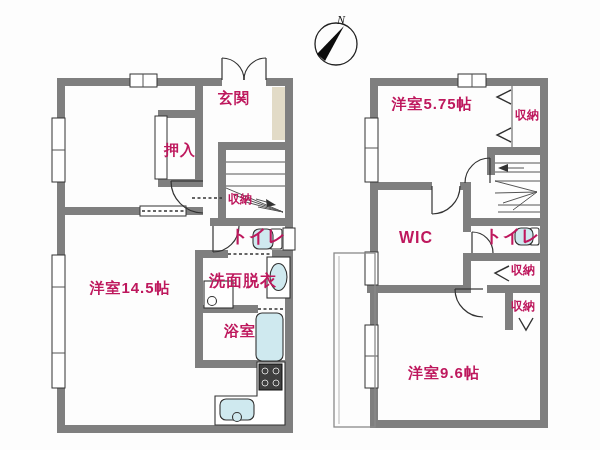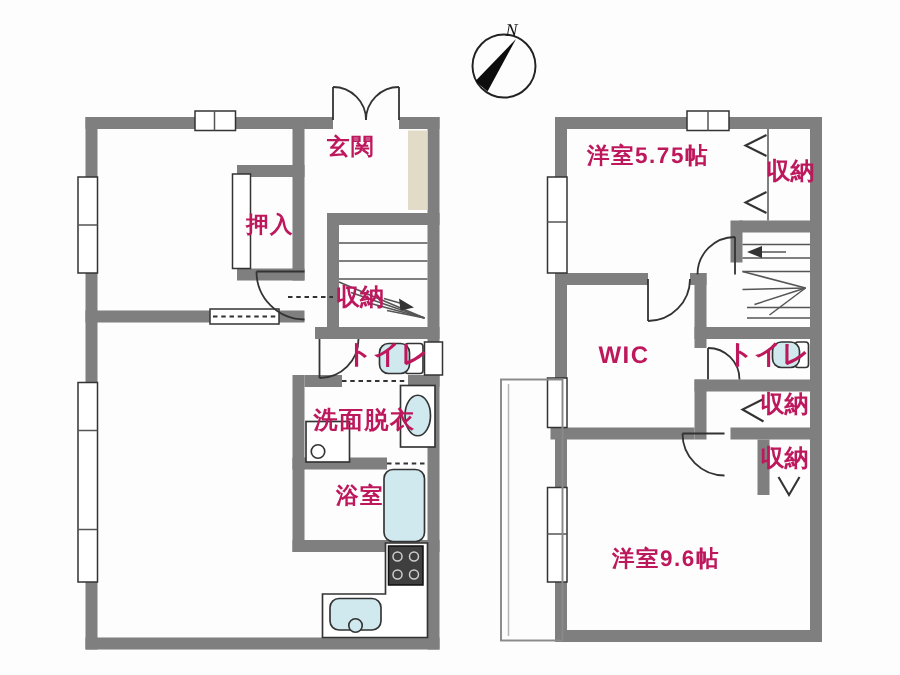--- a/index.html
+++ b/index.html
@@ -2,21 +2,21 @@
 <html><head>
 <meta charset="utf-8">
 <style>
   html,body{margin:0;padding:0;background:#fdfdfd;}
   .plan{position:relative;width:600px;height:450px;background:#fdfdfd;overflow:hidden;
         font-family:"Liberation Sans","DejaVu Sans",sans-serif;}
   .plan svg{position:absolute;left:0;top:0;}
   .lbl{position:absolute;transform:translate(-50%,-50%);white-space:nowrap;
        font-weight:600;font-size:15px;color:#be185d;letter-spacing:1px;z-index:5;}
   .s13{font-size:18px;letter-spacing:0;}
-  .s14{font-size:16px;letter-spacing:0;}
+  .s14{font-size:12px;letter-spacing:0;}
   .s16{font-size:16px;}
   .wall{fill:#7f7f7f;}
   .win{fill:#ffffff;stroke:#333;stroke-width:1;}
   .thin{stroke:#555;stroke-width:1;fill:none;}
   .arc{stroke:#333;stroke-width:1.2;fill:none;}
   .dash{stroke:#333;stroke-width:1.3;fill:none;stroke-dasharray:3,2.5;}
   .fix{fill:#cfe9ef;stroke:#333;stroke-width:1.1;}
   .fixw{fill:#fff;stroke:#333;stroke-width:1.1;}
   .chev{fill:#fff;stroke:#333;stroke-width:1.4;}
 </style>
@@ -200,20 +200,21 @@
     <text x="341" y="24" font-size="12" font-style="italic" font-family="Liberation Serif, DejaVu Serif, serif" fill="#111" text-anchor="middle">N</text>
   </g>
 </svg>
 
 <div class="lbl" style="left:234px;top:98px;">玄関</div>
 <div class="lbl" style="left:180px;top:150px;">押入</div>
 <div class="lbl s14" style="left:240px;top:199px;">収納</div>
 <div class="lbl s13" style="left:258px;top:236px;">トイレ</div>
 <div class="lbl s16" style="left:243px;top:281px;">洗面脱衣</div>
 <div class="lbl" style="left:240px;top:331px;">浴室</div>
+<div class="lbl" style="left:130px;top:288px;">洋室14.5帖</div>
 
 <div class="lbl" style="left:432px;top:104px;">洋室5.75帖</div>
 <div class="lbl s14" style="left:527px;top:115px;">収納</div>
 <div class="lbl s16" style="left:416px;top:238px;">WIC</div>
 <div class="lbl s13" style="left:512px;top:236px;">トイレ</div>
 <div class="lbl s14" style="left:523px;top:270px;">収納</div>
 <div class="lbl s14" style="left:523px;top:306px;">収納</div>
 <div class="lbl" style="left:444px;top:373px;">洋室9.6帖</div>
 
 </div>

